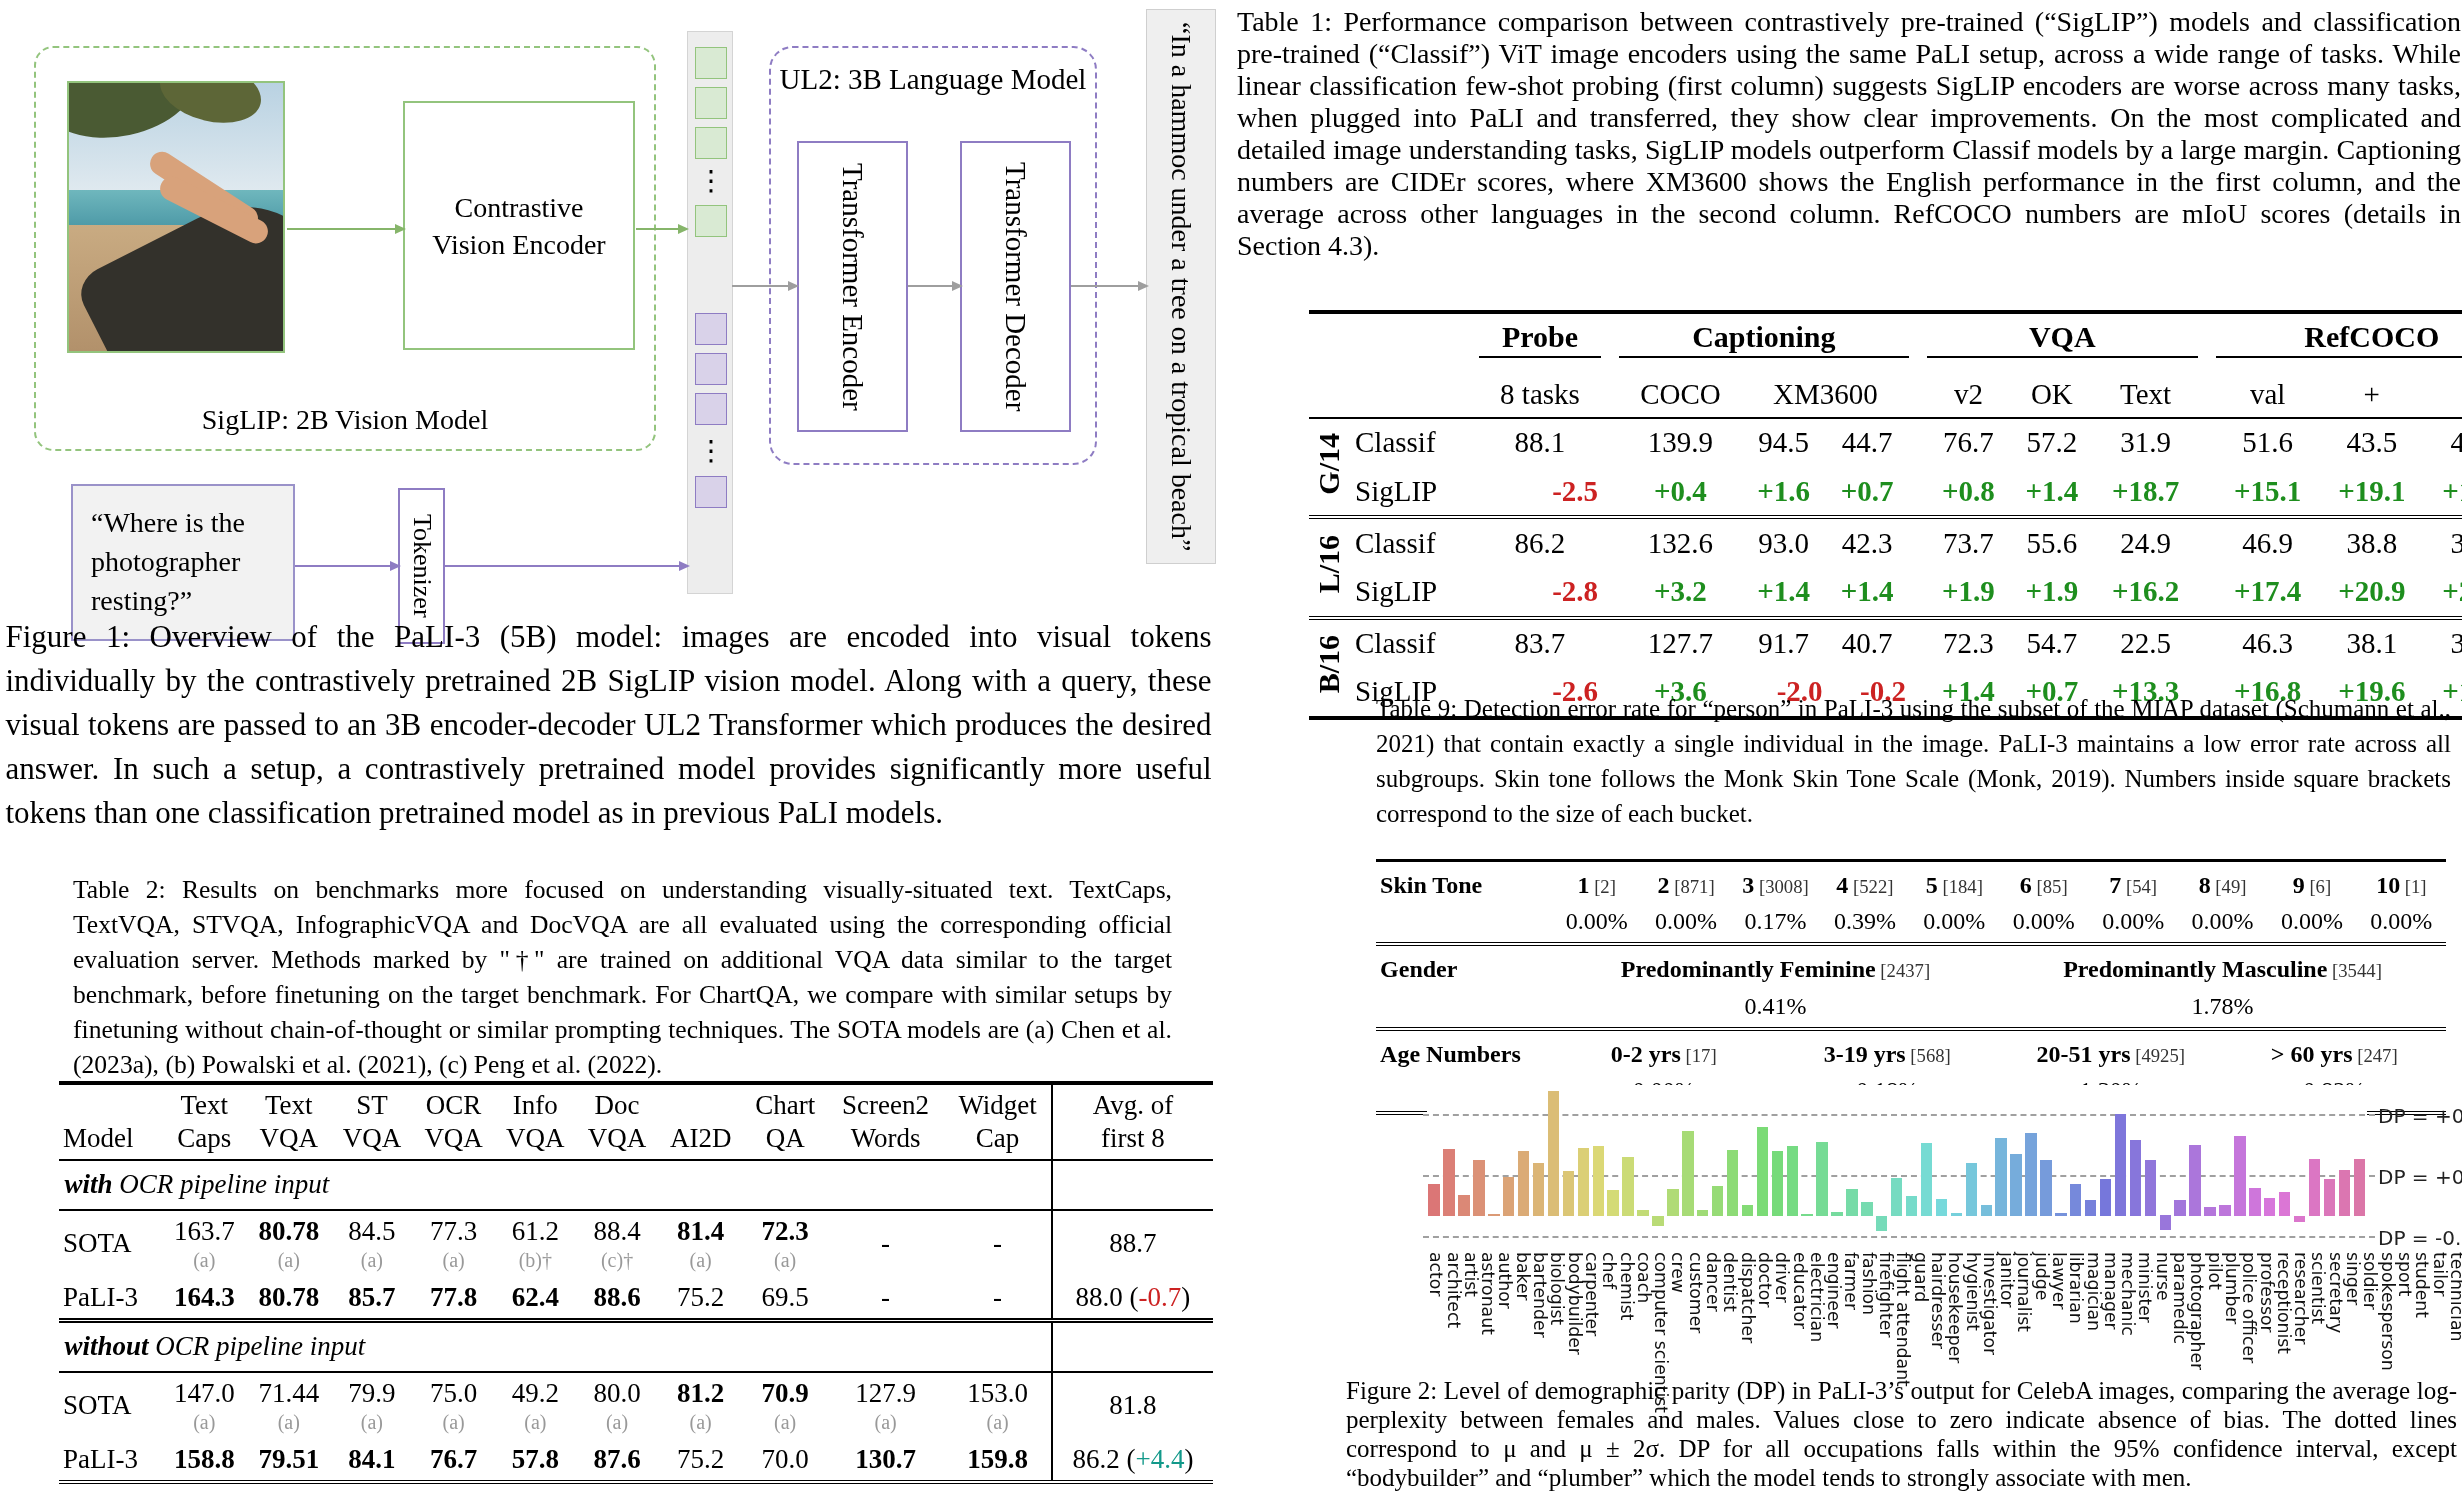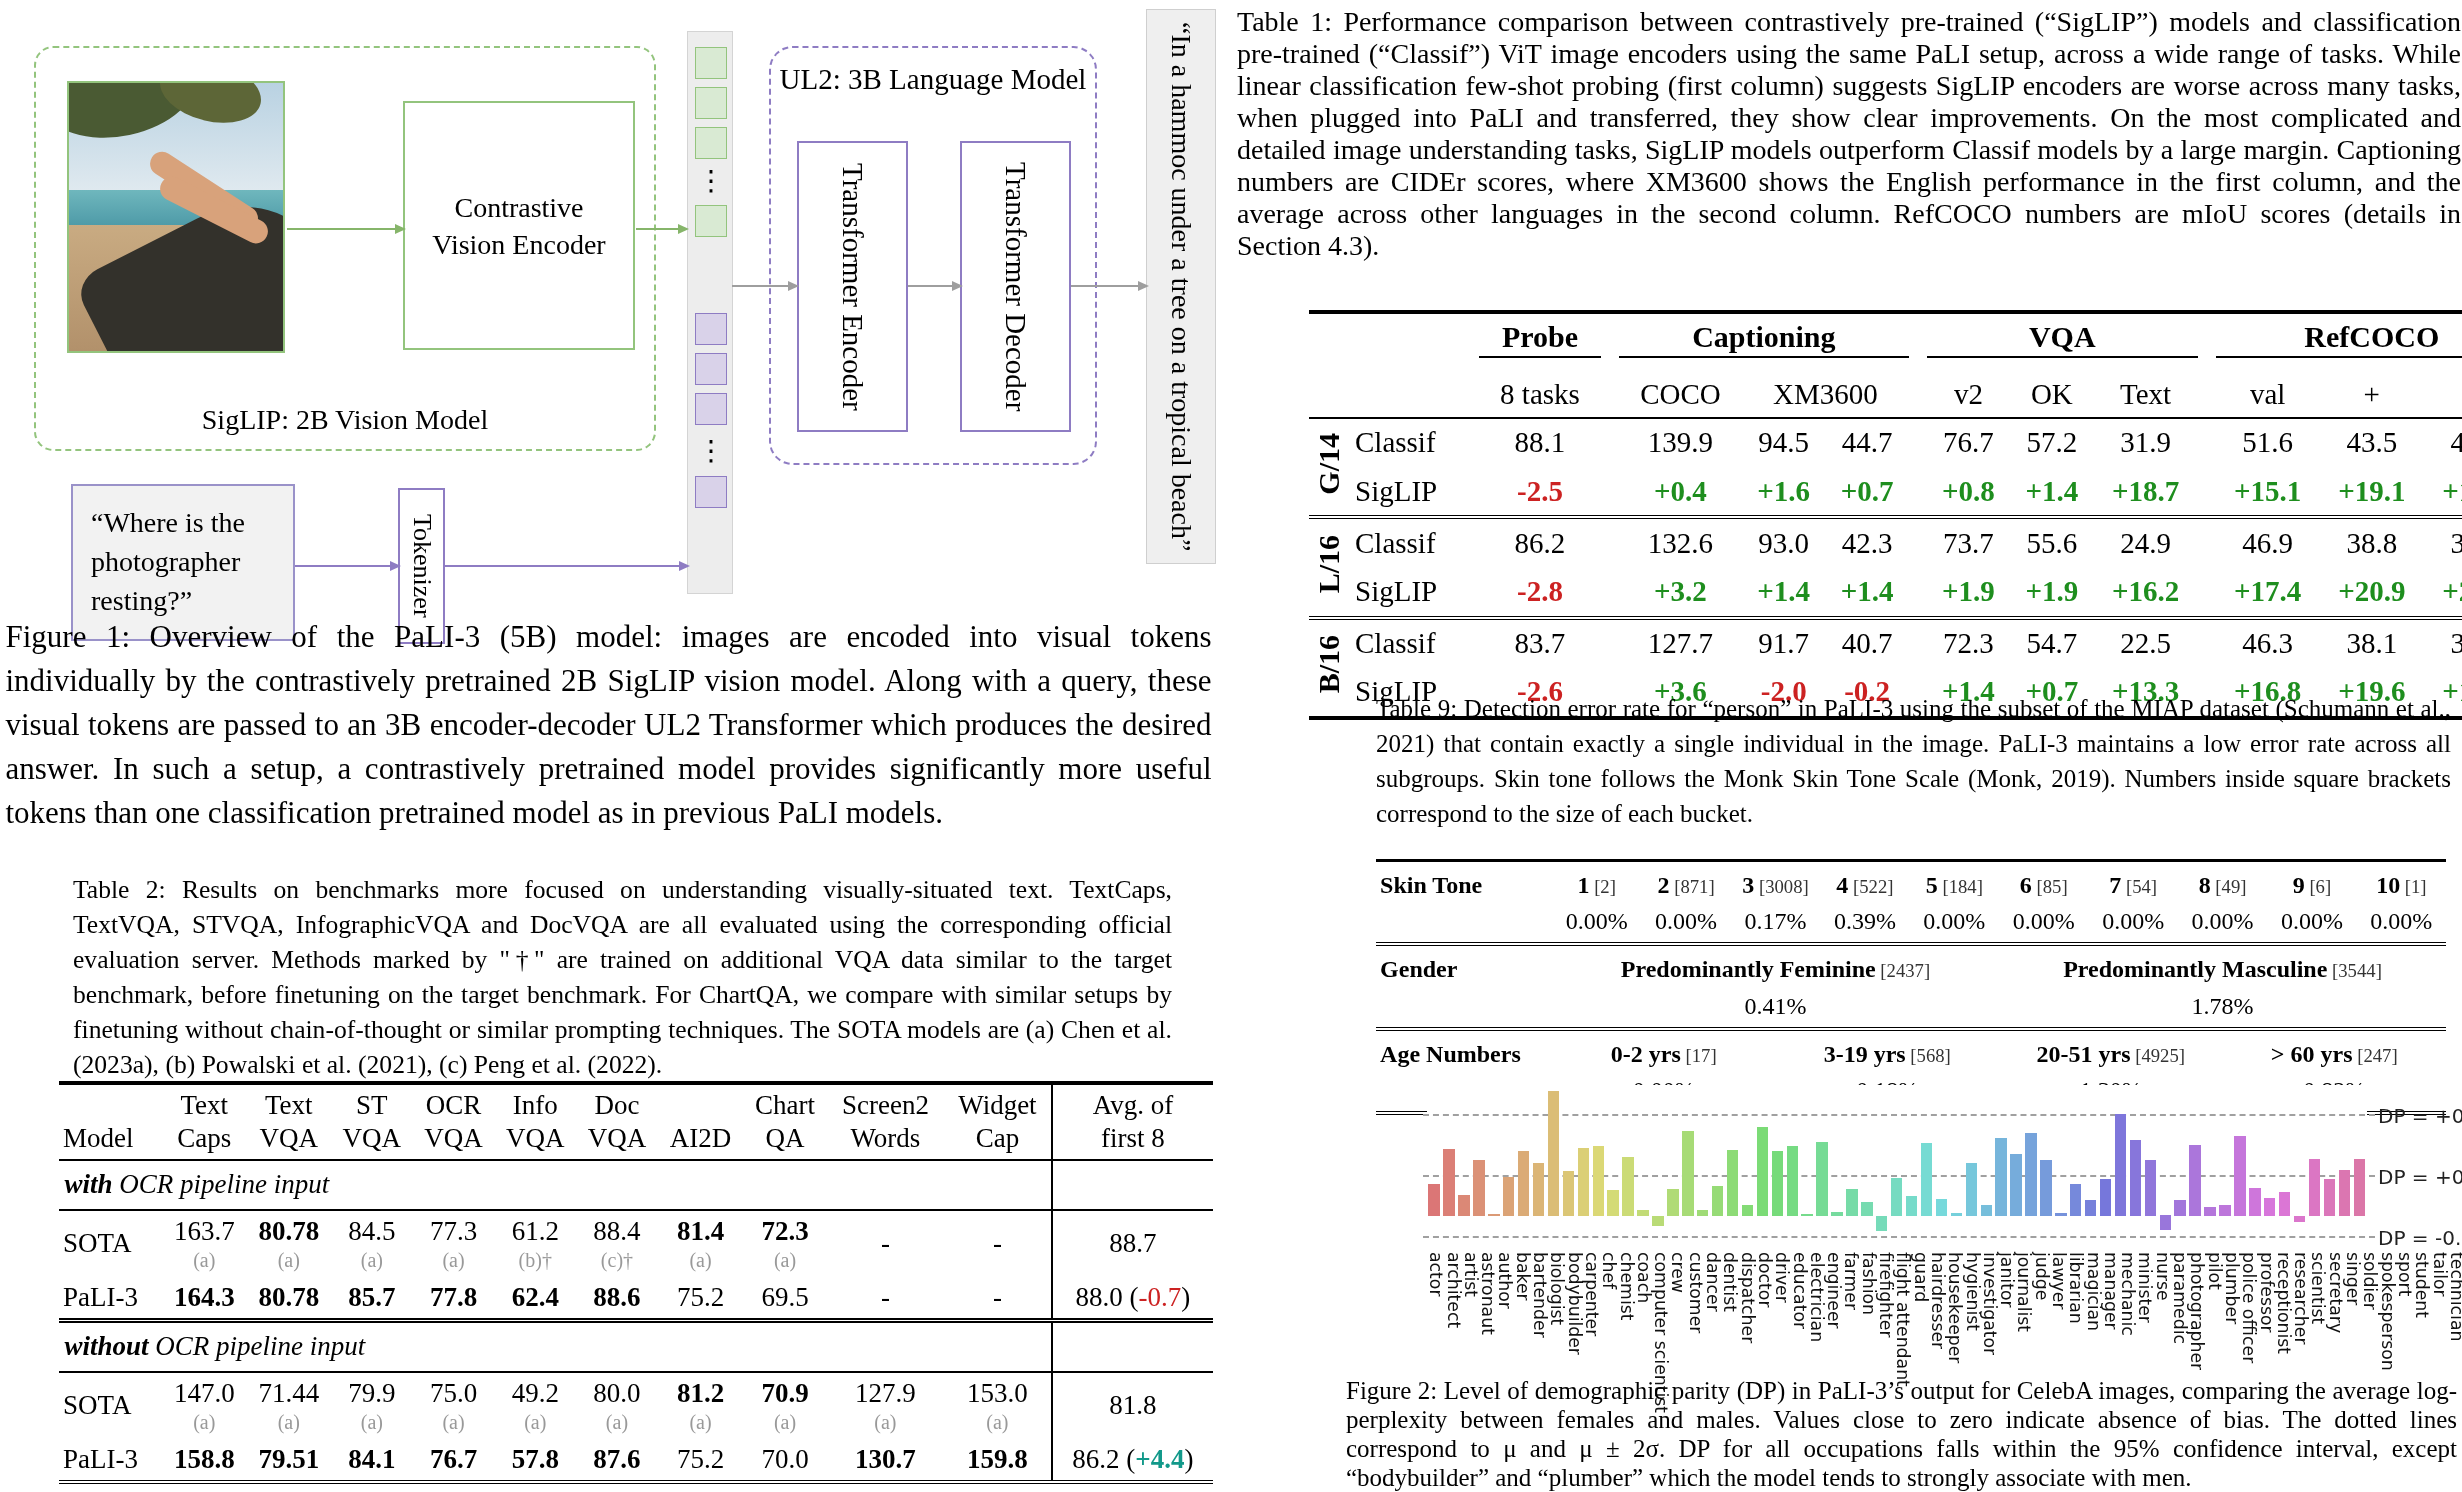--- a/index.html
+++ b/index.html
@@ -51,39 +51,39 @@
   .t1 tr.gh th{font-weight:bold; font-size:30px; padding-bottom:2.8px;}
   .t1 tr.gh th.u{border-bottom:2.8px solid #000;}
   .t1 tr.sh th{font-weight:normal; border-bottom:2.8px solid #000; padding-top:20px;}
   .t1 td.rot{width:39px; padding:0; text-align:center; vertical-align:middle;}
   .t1 .rotlbl{writing-mode:vertical-rl; transform:rotate(180deg); font-weight:bold; font-size:30px; display:inline-block;}
   .t1 td.model{text-align:left; width:131px; padding-left:7px;}
   .t1 .sp{width:18px; padding:0;}
   .t1 tbody td{padding:7.6px 2.8px;}
   .t1 tr.gsep td{border-top:4.8px double #000;}
   .t1 .pos{color:var(--positive-green); font-weight:bold;}
-  .t1 .neg{color:var(--negative-red); font-weight:bold;}
+  .t1 .neg{color:var(--negative-red); font-weight:bold;text-align:right;}
 
   
   .t2{border-collapse:collapse; width:1154px; font-size:27px;
       border-top:4.1px solid #000; border-bottom:4.8px double #000;}
   .t2 th,.t2 td{text-align:center; white-space:nowrap; padding:4.1px 3.5px;}
   .t2 thead th{font-weight:normal; border-bottom:2.8px solid #000; vertical-align:bottom;}
   .t2 thead th div{line-height:33px;}
   .t2 th.model,.t2 td.model{text-align:left; padding-left:4.1px;}
   .t2 .vl{border-left:2.1px solid #000;}
   .t2 tr.sec td{border-top:2.8px solid #000; border-bottom:2.8px solid #000; text-align:left; padding:8.3px 5.5px;}
   .t2 tr.dsep td{border-top:5.5px double #000;}
   .t2 .bi{font-weight:bold; font-style:italic;}
   .t2 .i{font-style:italic;}
   .t2 .num{line-height:33px;}
   .t2 .num.b{font-weight:bold;}
   .t2 .ref{font-size:20px; color:var(--ref-gray); line-height:25px;}
   .t2 td.avgcell{font-size:27px;}
-  .dneg{color:var(--negative-red);} .dpos{color:var(--delta-teal);font-weight:bold;}
+  .dneg{color:var(--negative-red);} .dpos{color:var(--delta-teal);}
 
   
   .t9{width:1070px; font-size:24px; border-top:3.5px solid #000; border-bottom:4.8px double #000;}
   .t9 .band{padding:2.8px 0 7px 0;}
   .t9 .band + .band{border-top:4.8px double #000;}
   .t9 .trow{display:flex; align-items:baseline;}
   .t9 .lbl{width:176px; font-weight:bold; padding:7px 0 0 4.1px; flex:none;}
   .t9 .cell{flex:1; text-align:center; padding-top:7px;}
   .t9 .bname{font-weight:bold;}
   .t9 .bsize{font-size:18.7px; color:#333;}

